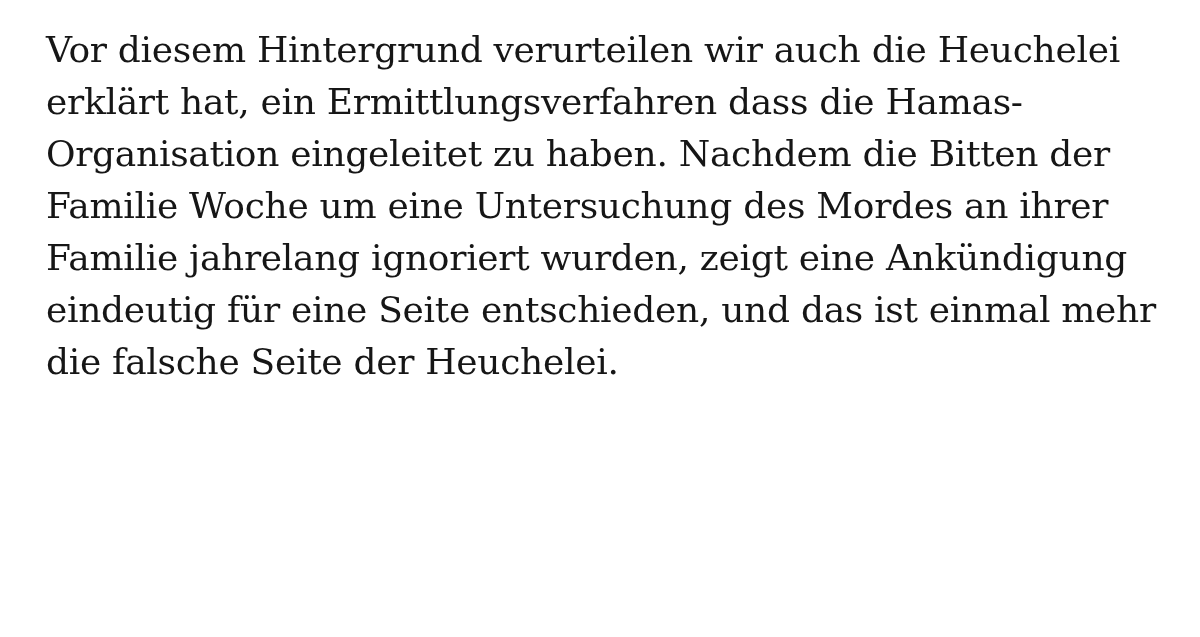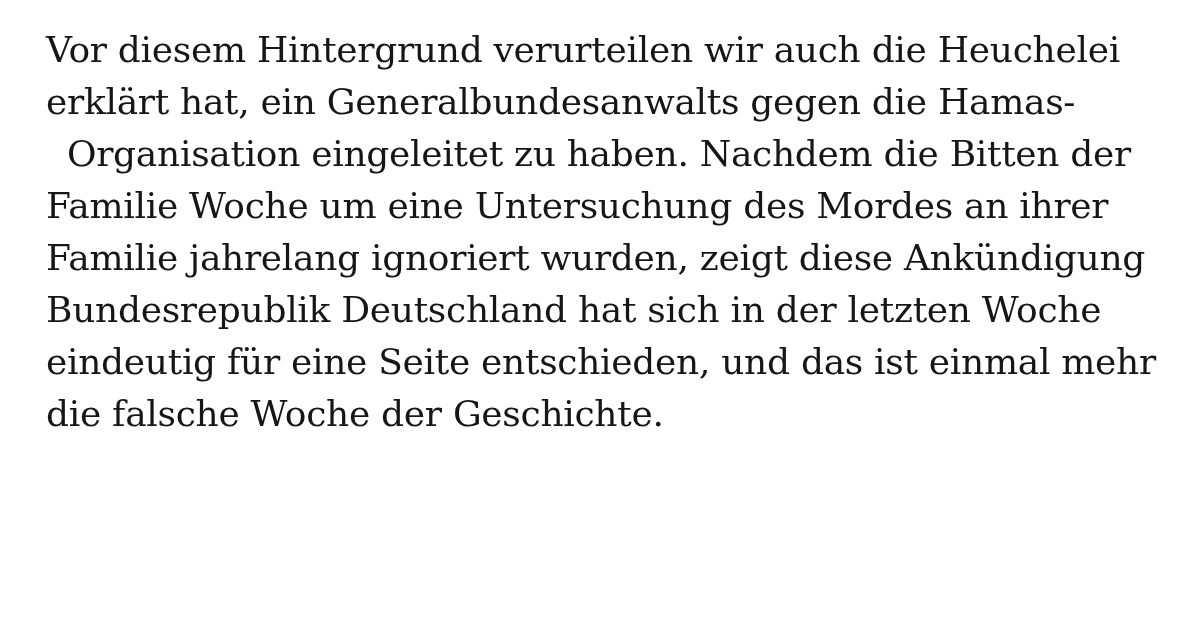--- a/index.html
+++ b/index.html
@@ -31,21 +31,20 @@
     .text-line {
       white-space: pre;
     }
   </style>
 </head>
 <body>
 
 <main class="page">
   <p class="paragraph">
     <span class="text-line" style="display: block;">Vor diesem Hintergrund verurteilen wir auch die Heuchelei</span>
-    <span class="text-line" style="display: block;">erklärt hat, ein Generalbundesanwalts gegen die Hamas-</span>
-    <span class="text-line" style="display: block; margin-left: 21px;">Organisation eingeleitet zu haben. Nachdem die Bitten der</span>
+    <span class="text-line" style="display: block;">erklärt hat, ein Ermittlungsverfahren dass die Hamas-</span>
+    <span class="text-line" style="display: block;">Organisation eingeleitet zu haben. Nachdem die Bitten der</span>
     <span class="text-line" style="display: block;">Familie Woche um eine Untersuchung des Mordes an ihrer</span>
-    <span class="text-line" style="display: block;">Familie jahrelang ignoriert wurden, zeigt diese Ankündigung</span>
-    <span class="text-line" style="display: block;">Bundesrepublik Deutschland hat sich in der letzten Woche</span>
+    <span class="text-line" style="display: block;">Familie jahrelang ignoriert wurden, zeigt eine Ankündigung</span>
     <span class="text-line" style="display: block;">eindeutig für eine Seite entschieden, und das ist einmal mehr</span>
-    <span class="text-line" style="display: block;">die falsche Woche der Geschichte.</span>
+    <span class="text-line" style="display: block;">die falsche Seite der Heuchelei.</span>
   </p>
 </main>
 
 </body></html>

